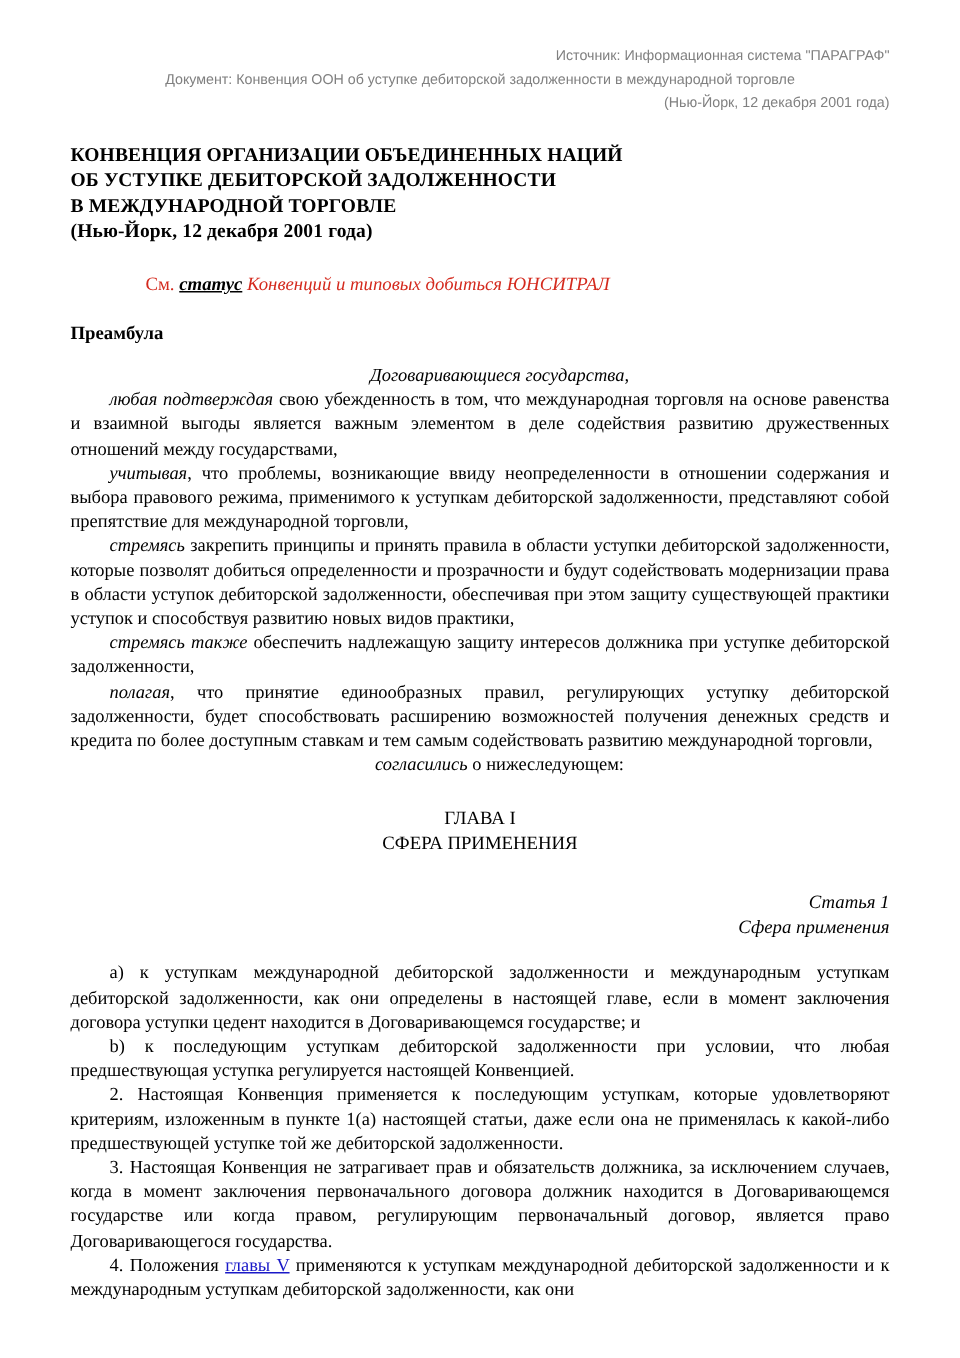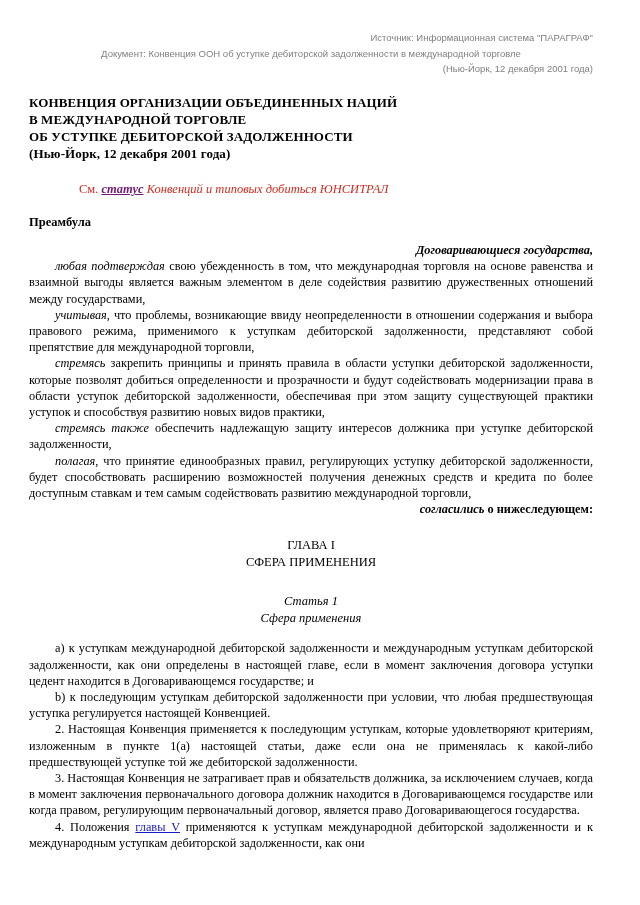--- a/index.html
+++ b/index.html
@@ -13,21 +13,21 @@
     height: 905px;
     overflow: hidden;
     font-family: "Liberation Serif", "DejaVu Serif", serif;
     color: #000000;
   }
   .page {
     position: relative;
     width: 640px;
     height: 905px;
     box-sizing: border-box;
-    padding: 30px 47px 0 29px;
+    padding: 30px 47px 0 47px;
     background: #ffffff;
   }
 
   
   .meta {
     font-family: "Liberation Sans", "DejaVu Sans", sans-serif;
     font-size: 9.5px;
     line-height: 15px;
     color: #808080;
     text-align: right;
@@ -53,21 +53,21 @@
     margin-top: 19px;
     font-size: 12.5px;
     line-height: 16px;
     color: #d42a1e;
     font-style: italic;
     text-align: left;
     padding-left: 50px;
   }
   .statute-line .plain { font-style: normal; text-align: center; }
   .statute-link {
-    color: #701a75;
+    color: #000000;
     text-decoration: underline;
     font-style: italic;
     font-weight: bold;
     cursor: pointer;
   }
 
   
   .center-bold {
     text-align: left;
     font-weight: bold;
@@ -82,35 +82,35 @@
     font-size: 12.3px;
     line-height: 16.2px;
     text-align: justify;
     text-justify: inter-word;
   }
   .body-text p {
     margin: 0;
     text-indent: 26px;
     text-align: justify;
   }
-  .body-text p.no-just { text-align: right; font-weight: bold; }
+  .body-text p.no-just { text-align: center; }
   em.it { font-style: italic; }
 
   
   .chapter {
     margin-top: 20px;
     text-align: center;
     font-size: 12.5px;
     line-height: 16.5px;
   }
   .chapter span { display: block; }
 
   .article {
     margin-top: 23px;
-    text-align: center;
+    text-align: right;
     font-size: 12.5px;
     line-height: 16.5px;
     font-style: italic;
   }
   .article span { display: block; }
 
   .section-body {
     margin-top: 14px;
     font-size: 12.3px;
     line-height: 16.2px;
@@ -132,22 +132,22 @@
 <div class="page">
 
   <div>
     <div class="meta meta-source">Источник: Информационная система "ПАРАГРАФ"</div>
     <div class="meta meta-doc">Документ: Конвенция ООН об уступке дебиторской задолженности в международной торговле</div>
     <div class="meta meta-place">(Нью-Йорк, 12 декабря 2001 года)</div>
   </div>
 
   <div class="title-block">
     <span class="title-line">КОНВЕНЦИЯ ОРГАНИЗАЦИИ ОБЪЕДИНЕННЫХ НАЦИЙ</span>
+    <span class="title-line">ОБ УСТУПКЕ ДЕБИТОРСКОЙ ЗАДОЛЖЕННОСТИ</span>
     <span class="title-line">В МЕЖДУНАРОДНОЙ ТОРГОВЛЕ</span>
-    <span class="title-line">ОБ УСТУПКЕ ДЕБИТОРСКОЙ ЗАДОЛЖЕННОСТИ</span>
     <span class="title-date">(Нью-Йорк, 12 декабря 2001 года)</span>
   </div>
 
   <div class="statute-line">
     <span class="plain">См.</span>
     <a class="statute-link">статус</a>
     <span>Конвенций и типовых добиться ЮНСИТРАЛ</span>
   </div>
 
   <div class="center-bold">Преамбула</div>

